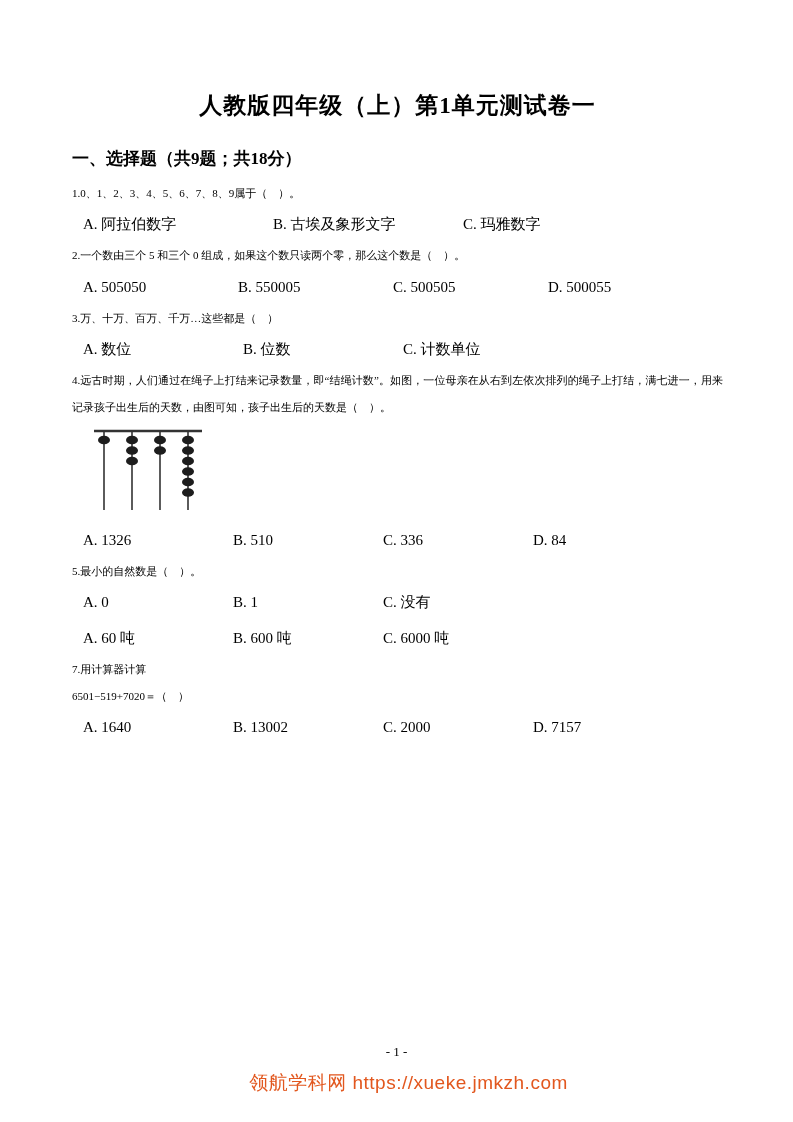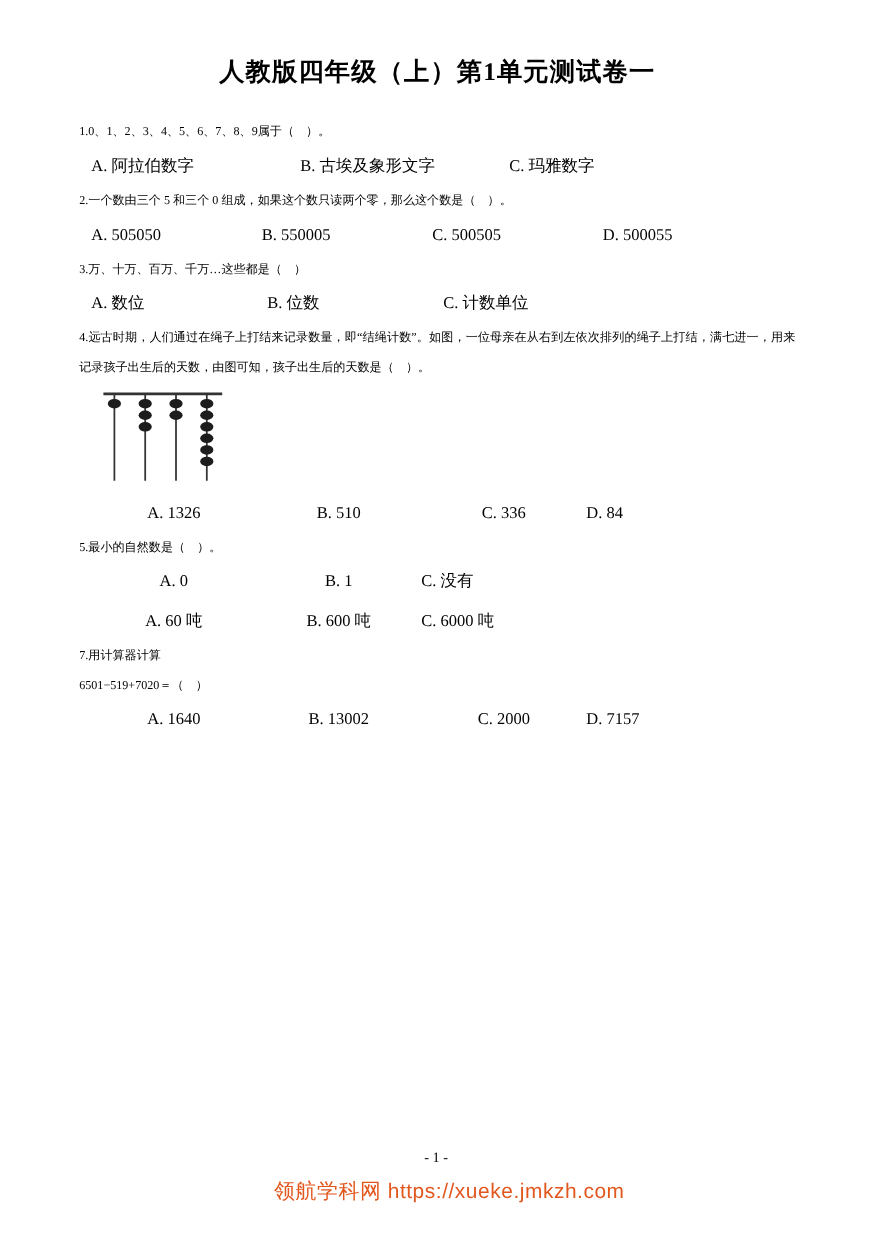--- a/index.html
+++ b/index.html
@@ -7,21 +7,21 @@
   .page {
     width: 793px;
     height: 1122px;
     background: #ffffff;
     position: relative;
     box-sizing: border-box;
     overflow: hidden;
     font-family: "Liberation Serif", "DejaVu Serif", serif;
     color: #000000;
   }
-  .content { padding: 36px 70px 0 72px; }
+  .content { padding: 76px 70px 0 72px; }
   .title {
     text-align: center;
     font-size: 23px;
     font-weight: 700;
     margin: 14px 0 26px 0;
     letter-spacing: 1px;
   }
   .section-heading {
     font-size: 17px;
     font-weight: 700;
@@ -36,21 +36,21 @@
   }
   .q-options {
     font-size: 15px;
     line-height: 2.4;
     margin: 0;
     padding-left: 11px;
     display: flex;
     flex-wrap: nowrap;
   }
   .opt { display: inline-block; white-space: nowrap; }
-  .gap-150 .opt { min-width: 150px; text-align: center; }
+  .gap-150 .opt { min-width: 150px; }
   .gap-155 .opt { min-width: 155px; }
   .gap-160 .opt { min-width: 160px; }
   .gap-190 .opt { min-width: 190px; }
   .gap-150 .opt:last-child,
   .gap-155 .opt:last-child,
   .gap-160 .opt:last-child,
   .gap-190 .opt:last-child { min-width: 0; }
   .q-image {
     margin: 6px 0 4px 20px;
     height: 92px;
@@ -74,20 +74,21 @@
   }
 </style>
 </head>
 <body>
 
 <div class="page">
   <div class="content">
 
     <h1 class="title">人教版四年级（上）第1单元测试卷一</h1>
 
+    <div class="section-heading">一、选择题（共9题；共18分）</div>
 
     <div class="question">
       <p class="q-text">1.0、1、2、3、4、5、6、7、8、9属于（　）。</p>
       <p class="q-options gap-190">
         <span class="opt">A. 阿拉伯数字</span>
         <span class="opt">B. 古埃及象形文字</span>
         <span class="opt">C. 玛雅数字</span>
       </p>
     </div>
 

